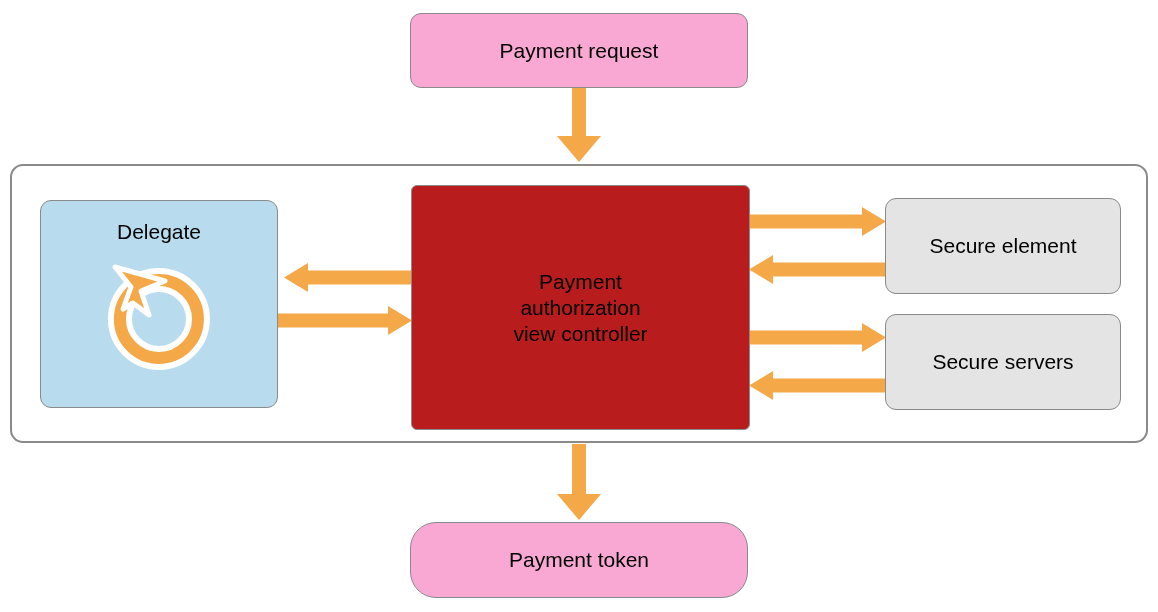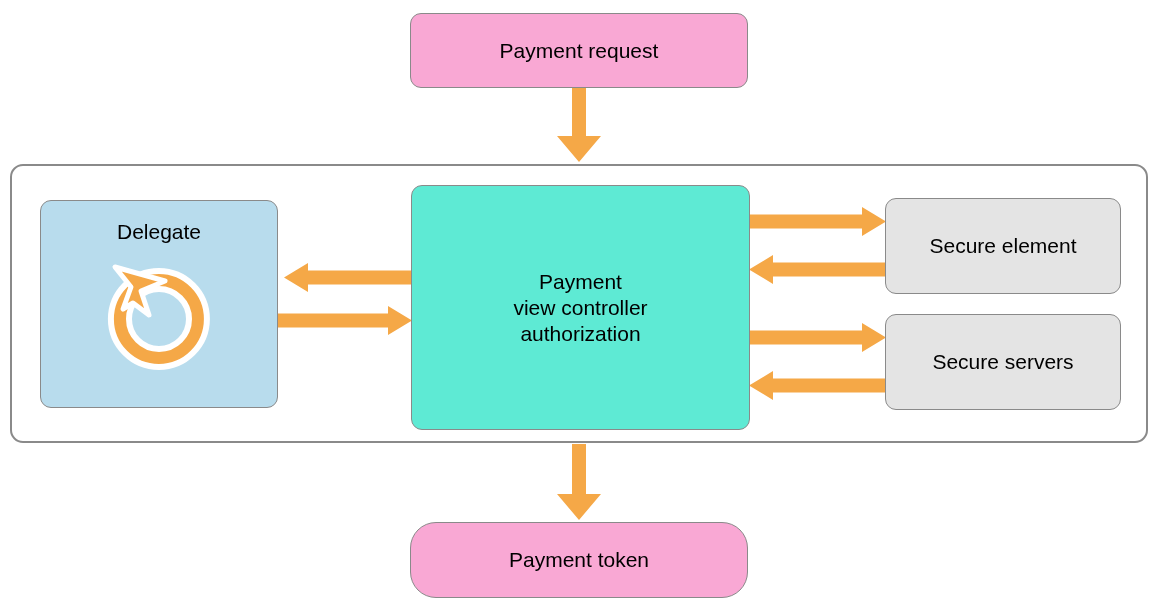--- a/index.html
+++ b/index.html
@@ -26,21 +26,21 @@
     display: flex;
     align-items: center;
     justify-content: center;
     text-align: center;
     color: #000000;
     font-size: 21px;
     line-height: 26px;
     z-index: 3;
   }
   .node-peach { background: #f9a8d4; }
-  .node-green { background: #5eead4; }
+  .node-green { background: #b91c1c; border-radius: 6px; }
   .node-blue  { background: #b8dced; }
   .node-gray  { background: #e4e4e4; }
 
   #container-box {
     position: absolute;
     left: 10px;
     top: 164px;
     width: 1138px;
     height: 279px;
     box-sizing: border-box;
@@ -126,22 +126,22 @@
 
   <div class="arrow" style="left:277px; top:305px;">
     <svg width="135" height="32" viewBox="0 0 135 32" xmlns="http://www.w3.org/2000/svg">
       <polygon points="135,15.5 111,1 111,8.5 0,8.5 0,22.5 111,22.5 111,30" fill="#f5a847"></polygon>
     </svg>
   </div>
 
   <div class="node node-green" id="pavc">
     <div>
       <span class="node-label">Payment</span>
+      <span class="node-label">authorization</span>
       <span class="node-label">view controller</span>
-      <span class="node-label">authorization</span>
     </div>
   </div>
 
   <div class="arrow" style="left:749px; top:206px;">
     <svg width="137" height="32" viewBox="0 0 137 32" xmlns="http://www.w3.org/2000/svg">
       <polygon points="137,15.5 113,1 113,8.5 0,8.5 0,22.5 113,22.5 113,30" fill="#f5a847"></polygon>
     </svg>
   </div>
 
   <div class="arrow" style="left:749px; top:254px;">

